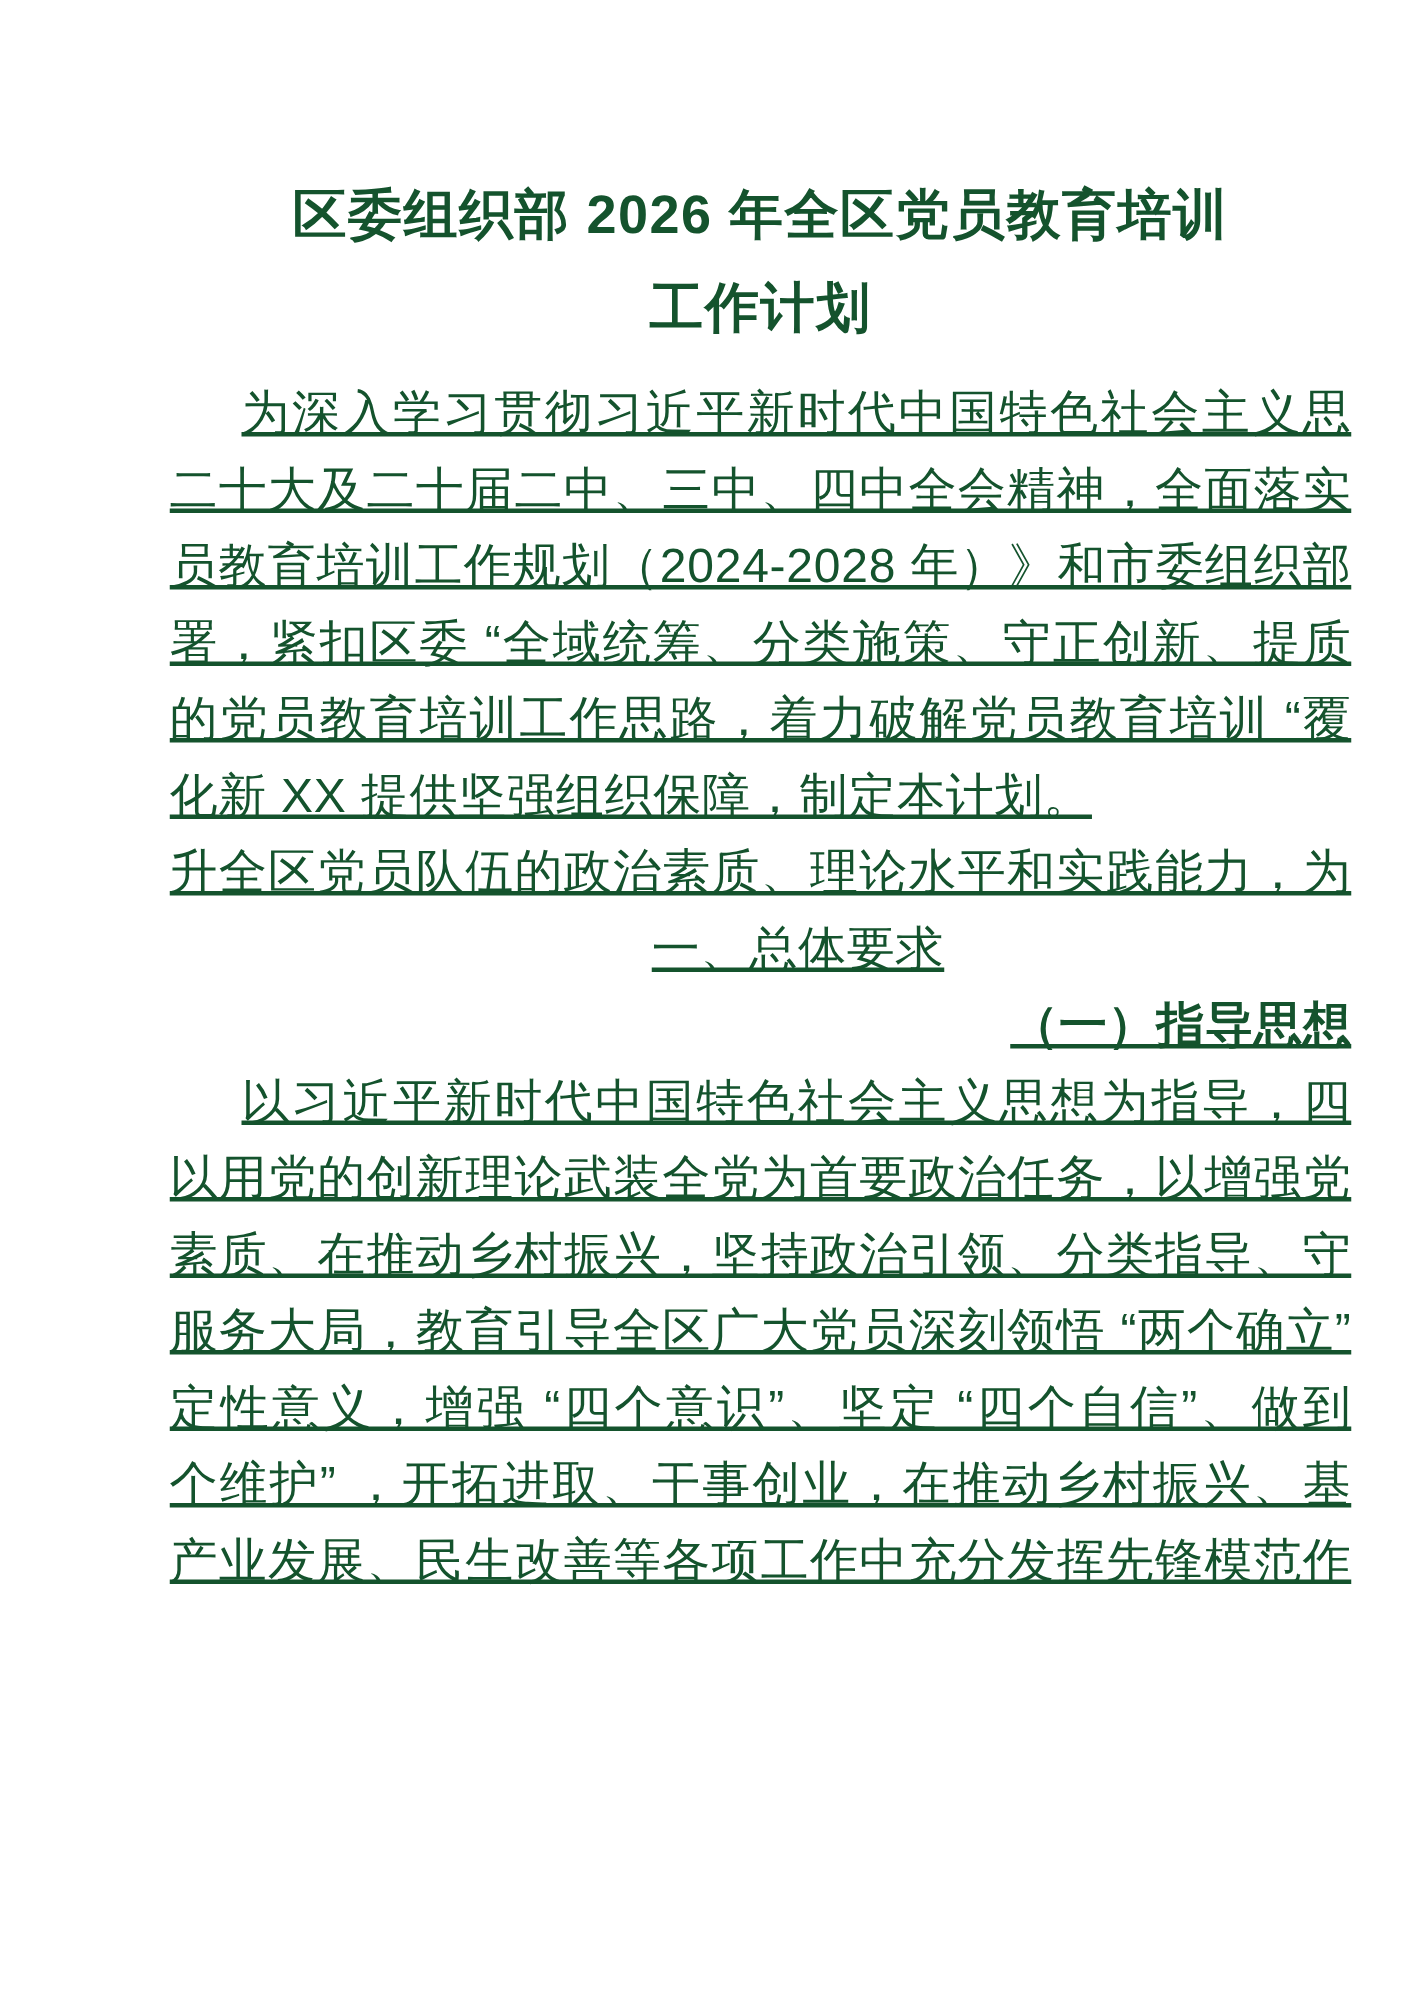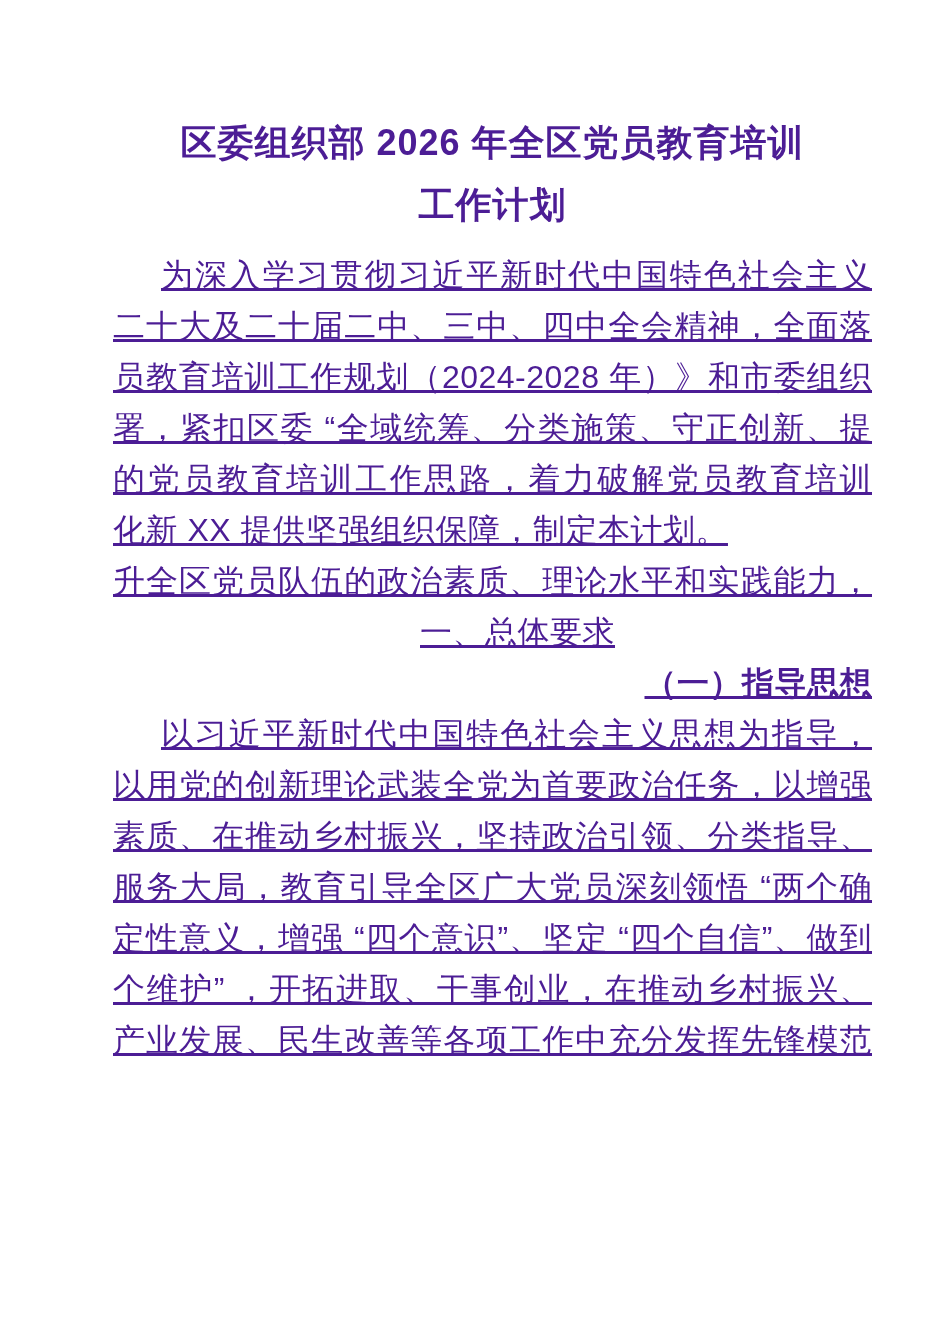--- a/index.html
+++ b/index.html
@@ -6,23 +6,23 @@
     margin: 0;
     padding: 0;
     background: #ffffff;
   }
   .page {
     position: relative;
     width: 950px;
     height: 1344px;
     background: #ffffff;
     box-sizing: border-box;
-    padding: 112px 78px 0 113px;
+    padding: 112px 49px 0 113px;
     font-family: "Liberation Sans", "DejaVu Sans", sans-serif;
-    color: #4c1d95;
+    color: #14532d;
     overflow: hidden;
   }
   .doc-title {
     margin: 0 0 14px 0;
     text-align: center;
     font-size: 36px;
     font-weight: 700;
     line-height: 62px;
     letter-spacing: 1px;
   }

